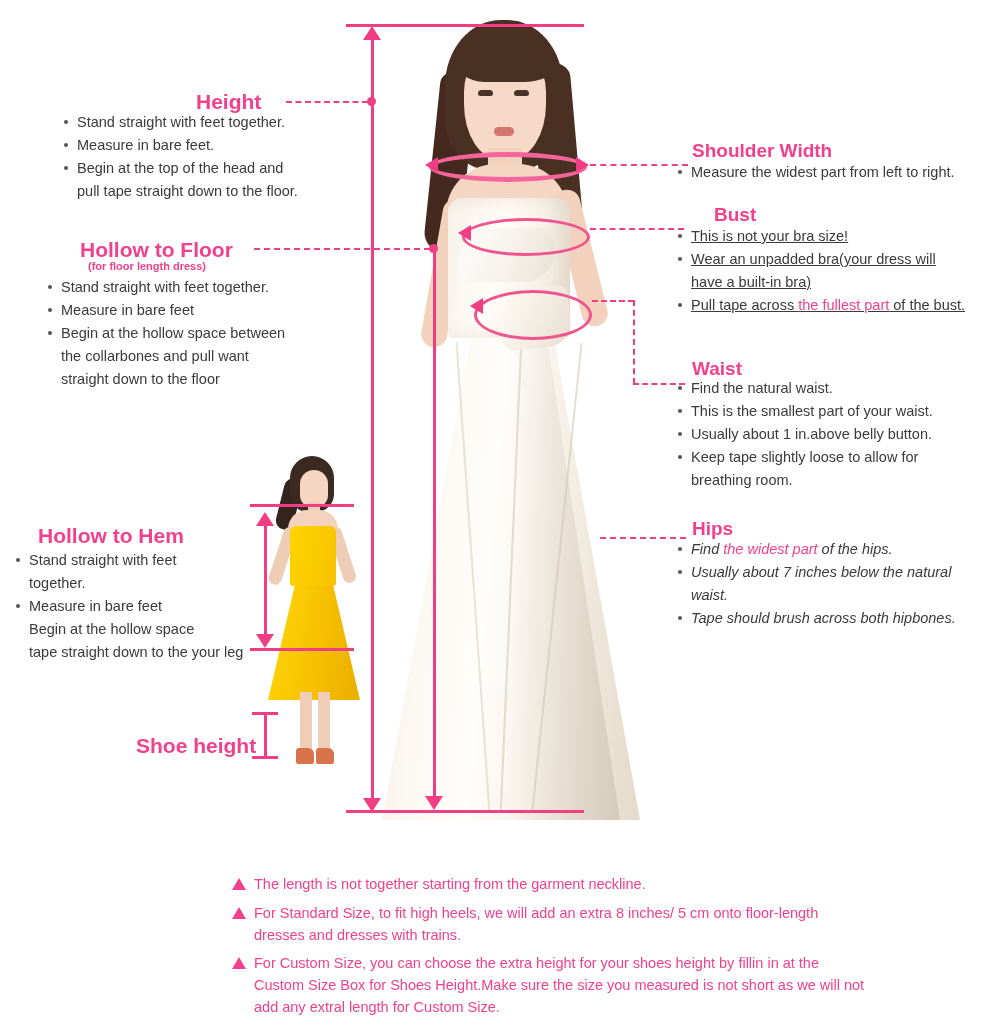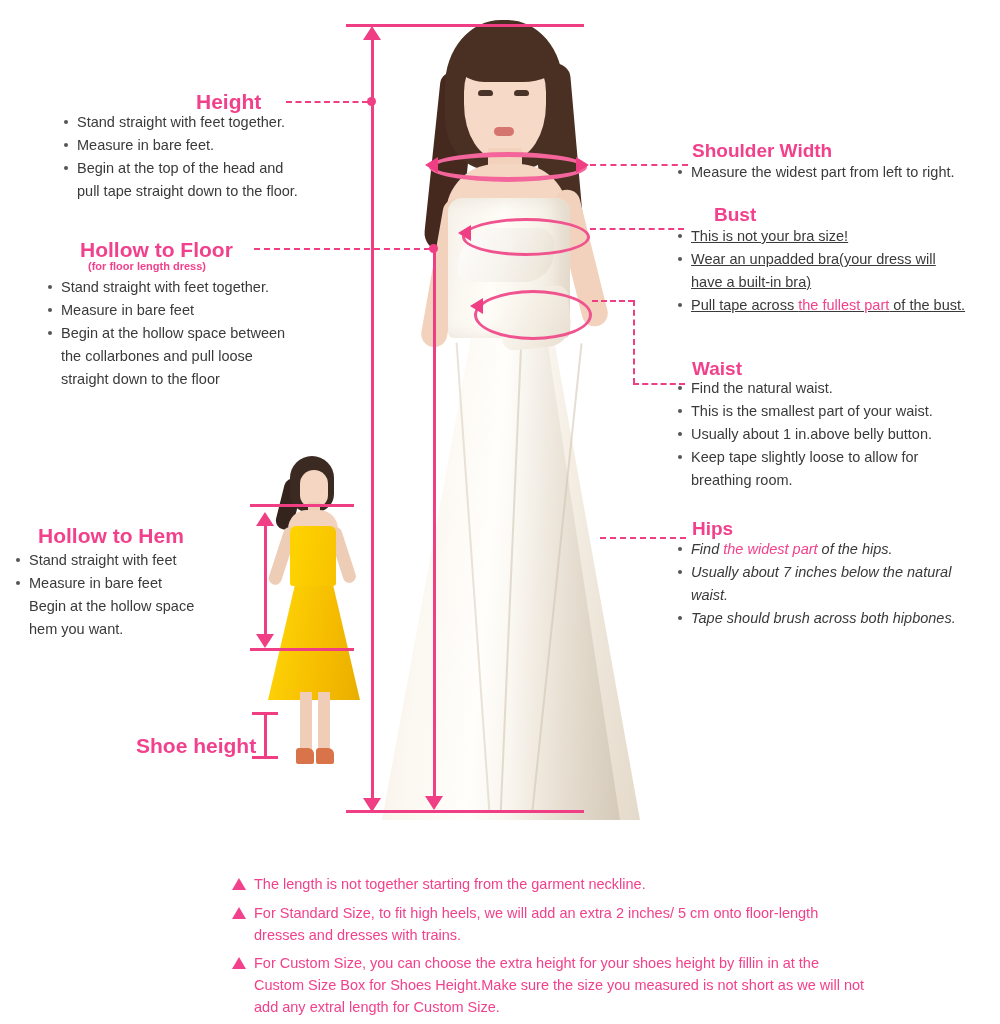--- a/index.html
+++ b/index.html
@@ -412,30 +412,31 @@
     <div class="li">Begin at the top of the head and</div>
     <div class="li nobullet">pull tape straight down to the floor.</div>
   </div>
 
   <div class="hd big" style="left:80px; top:226px;">Hollow to Floor</div>
   <div class="hd-sub" style="left:88px; top:248px;">(for floor length dress)</div>
   <div class="list" style="left:46px; top:265px; width:310px;">
     <div class="li">Stand straight with feet together.</div>
     <div class="li">Measure in bare feet</div>
     <div class="li">Begin at the hollow space between</div>
-    <div class="li nobullet">the collarbones and pull loose</div>
+    <div class="li nobullet">the collarbones and pull want</div>
     <div class="li nobullet">straight down to the floor</div>
   </div>
 
   <div class="hd big" style="left:38px; top:512px;">Hollow to Hem</div>
   <div class="list" style="left:14px; top:538px; width:244px;">
     <div class="li">Stand straight with feet</div>
+    <div class="li nobullet">together.</div>
     <div class="li">Measure in bare feet</div>
     <div class="li nobullet">Begin at the hollow space</div>
-    <div class="li nobullet">hem  you want.</div>
+    <div class="li nobullet">tape straight down to the your leg</div>
   </div>
 
   <div class="hd big" style="left:136px; top:722px;">Shoe height</div>
 
   <div class="hd mid" style="left:692px; top:128px;">Shoulder Width</div>
   <div class="list" style="left:676px; top:150px; width:320px;">
     <div class="li">Measure the widest part from left to right.</div>
   </div>
 
   <div class="hd mid" style="left:690px; top:192px;margin-left:24px;">Bust</div>
@@ -463,21 +464,21 @@
     <div class="li">Tape should brush across both hipbones.</div>
   </div>
 
   <div class="notes">
     <div class="note">
       <span class="tri"></span>
       <span>The length is not together starting from the garment neckline.</span>
     </div>
     <div class="note">
       <span class="tri"></span>
-      <span>For Standard Size, to fit high heels, we will add an extra 2 inches/ 5  cm onto floor-length dresses and dresses with trains.</span>
+      <span>For Standard Size, to fit high heels, we will add an extra 8 inches/ 5  cm onto floor-length dresses and dresses with trains.</span>
     </div>
     <div class="note">
       <span class="tri"></span>
       <span>For Custom Size, you can choose the extra height for your shoes height by fillin in at the Custom Size Box for Shoes Height.Make sure the size you measured is not short as we will not add any extral length for Custom Size.</span>
     </div>
   </div>
 
 </div>
 
 </body></html>

